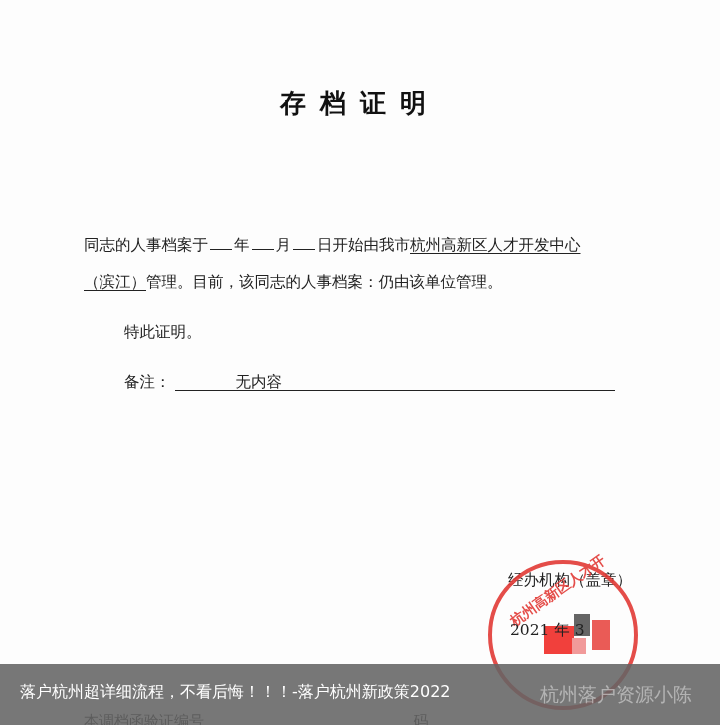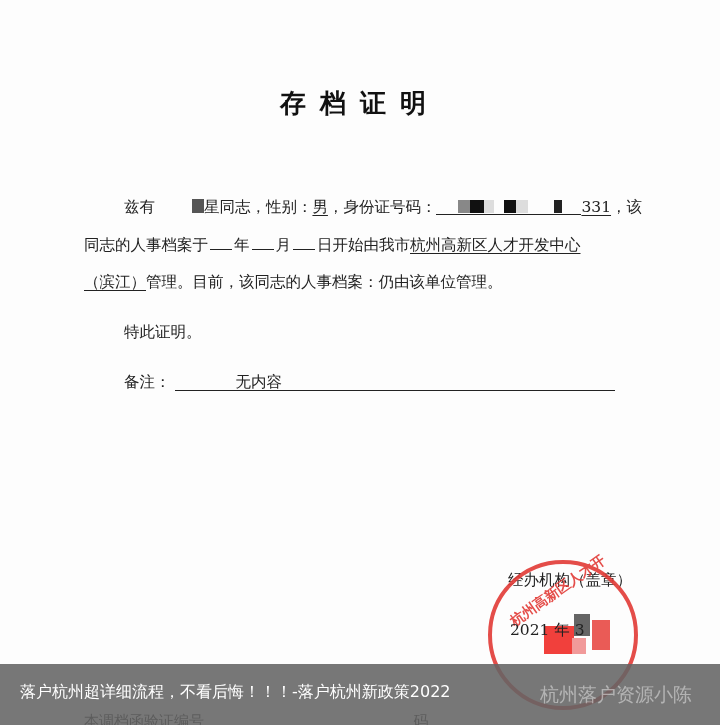--- a/index.html
+++ b/index.html
@@ -42,31 +42,20 @@
     font-family: "DejaVu Sans", "Liberation Sans", sans-serif; white-space: nowrap;
   }
   .under-text { position: absolute; left: 84px; top: 712px; font-size: 15px; color: #222; white-space: nowrap; }
 </style>
 </head>
 <body>
 
 <div class="doc">
   <div class="title">存档证明</div>
 
-  <div class="line" style="left:124px; top:197px;">
-    <span>兹有</span>
-    <span class="redact" style="width:32px;"></span><span class="redact" style="width:12px;background:#555;"></span><span>星同志，性别：</span><span class="u">男</span><span>，身份证号码：</span><span class="idblock">
-      <span style="left:22px;width:12px;background:#888;"></span>
-      <span style="left:34px;width:14px;background:#111;"></span>
-      <span style="left:48px;width:10px;background:#ddd;"></span>
-      <span style="left:68px;width:12px;background:#111;"></span>
-      <span style="left:80px;width:12px;background:#ddd;"></span>
-      <span style="left:118px;width:8px;background:#222;"></span>
-    </span><span class="u">331</span><span>，该</span>
-  </div>
 
   <div class="line" style="left:84px; top:272px;">
     <span class="u">（滨江）</span><span>管理。目前，该同志的人事档案：仍由该单位管理。</span>
   </div>
 
   <div class="line" style="left:84px; top:235px;">
     <span>同志的人事档案于</span><span class="blank"></span><span>年</span><span class="blank"></span><span>月</span><span class="blank"></span><span>日开始由我市</span><span class="u">杭州高新区人才开发中心</span>
   </div>
 
   <div class="line" style="left:124px; top:322px;text-align:right;">特此证明。</div>

